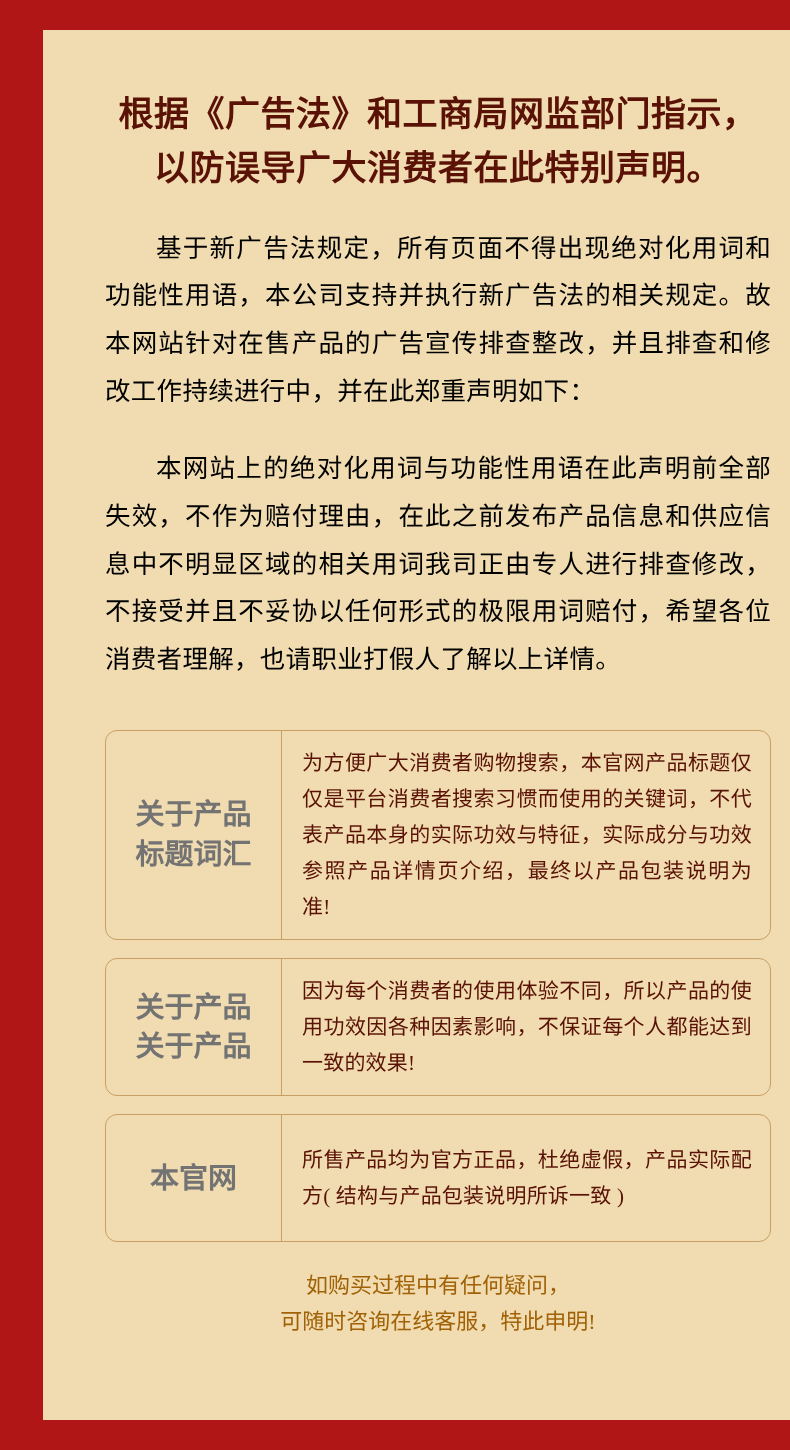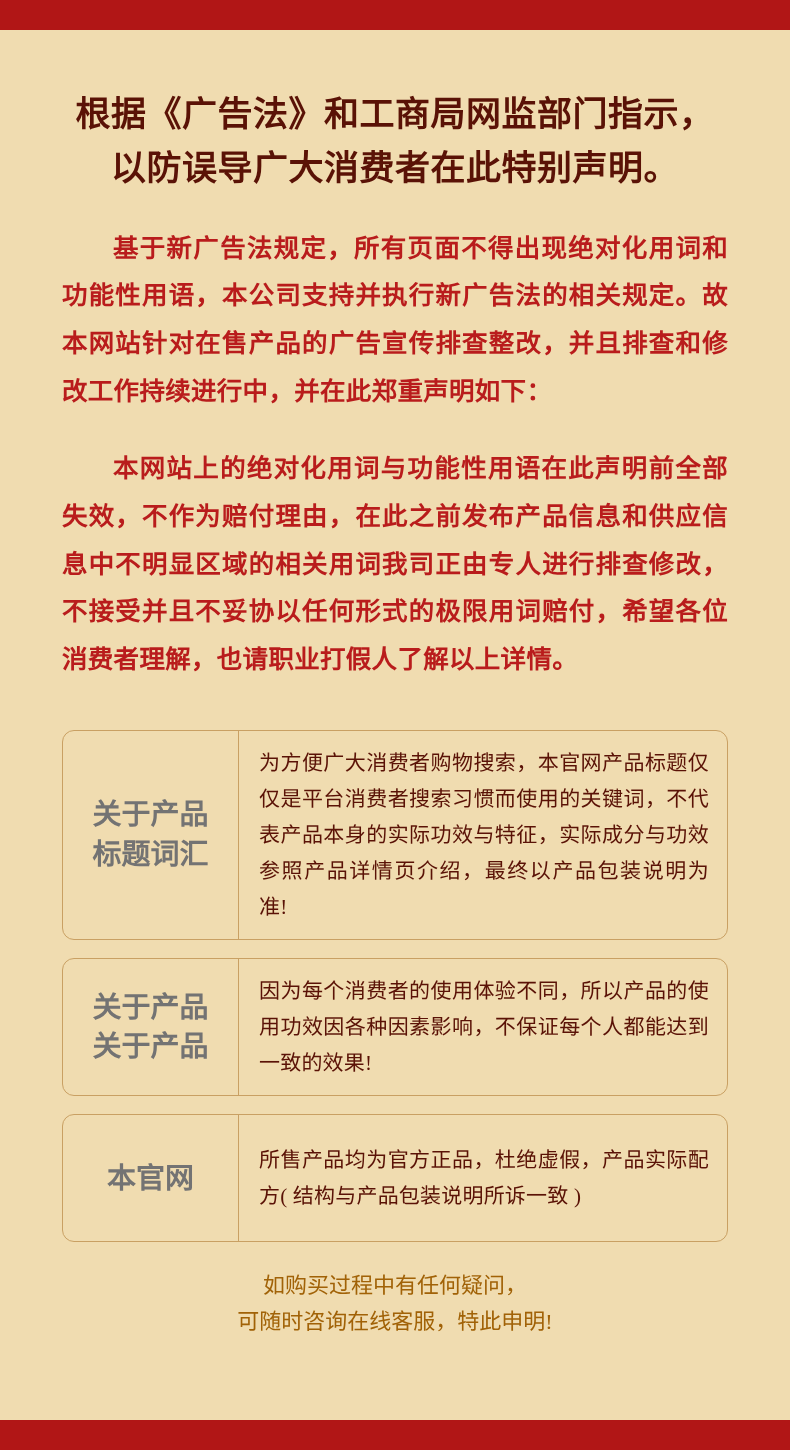--- a/index.html
+++ b/index.html
@@ -13,20 +13,21 @@
     font-family: "Liberation Serif", "DejaVu Serif", serif;
     overflow: hidden;
   }
   .page {
     position: relative;
     width: 704px;
     height: 1450px;
     box-sizing: border-box;
     background: #b11616;
     padding: 30px 0 30px 0;
+    margin-left: 43px;
   }
   .panel {
     position: absolute;
     left: 0;
     top: 30px;
     width: 790px;
     height: 1390px;
     background: #f0dcb0;
     box-sizing: border-box;
     padding: 40px 62px 0 62px;
@@ -40,28 +41,27 @@
     letter-spacing: 0.5px;
     margin: 18px 0 0 0;
   }
   .headline .l1 {
     display: block;
   }
   .headline .l2 {
     display: block;
   }
   .body-para {
-    color: #b91c1c;
+    color: #000000;
     font-size: 25.5px;
     line-height: 1.87;
     text-align: justify;
     text-indent: 2em;
     margin: 28px 0 0 0;
     letter-spacing: 0.3px;
-    font-weight: bold;
   }
   .body-para.second {
     margin-top: 30px;
   }
   .cards {
     margin-top: 46px;
   }
   .card {
     border: 1.5px solid #c9a063;
     border-radius: 12px;

